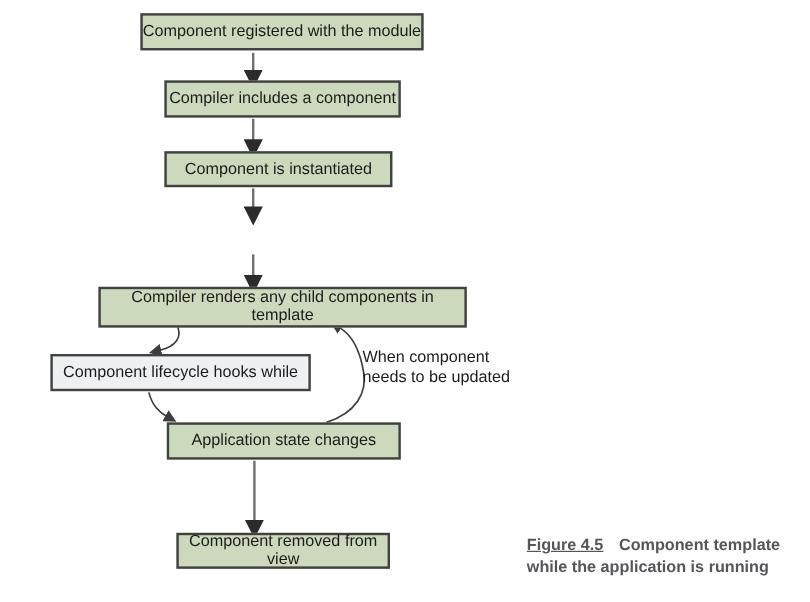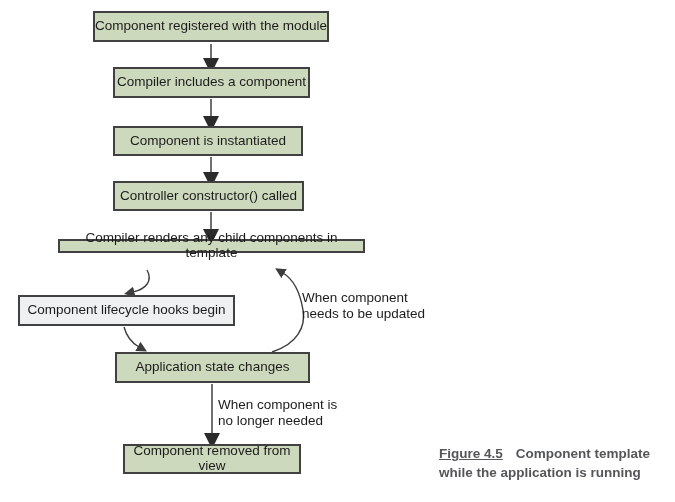--- a/index.html
+++ b/index.html
@@ -25,20 +25,21 @@
   .node{
     position:absolute;
     box-sizing:border-box;
     border:2px solid var(--node-border);
     background:var(--node-fill);
     color:var(--text);
     font-size:13.5px;
     display:flex;align-items:center;justify-content:center;
     text-align:center;
     line-height:1.1;
+    margin-left:24px;
   }
   .node.gray{background:var(--hooks-fill);}
   .edge-label{
     position:absolute;
     color:var(--text);
     font-size:13.5px;
     line-height:15.5px;
     text-align:left;
     white-space:pre-line;
   }
@@ -77,35 +78,32 @@
     <path d="M124 327 C127 338 132 343 139 347" fill="none" stroke="var(--curve-line)" stroke-width="1.4" marker-end="url(#chead)"></path>
     <path d="M272 352 C297 344 306 327 303 310 C300 292 293 279 283 273" fill="none" stroke="var(--curve-line)" stroke-width="1.4" marker-end="url(#chead)"></path>
   </svg>
 
   <div class="node" style="left:93px;top:11px;width:236px;height:31px">Component registered with the module</div>
 
   <div class="node" style="left:113px;top:67px;width:197px;height:31px">Compiler includes a component</div>
 
   <div class="node" style="left:113px;top:126px;width:190px;height:30px">Component is instantiated</div>
 
-  <div class="node" style="left:113px;top:181px;width:191px;height:30px">Controller constructor() called</div>
 
-  <div class="node" style="left:58px;top:239px;width:307px;height:14px">Compiler renders any child components in template</div>
+  <div class="node" style="left:58px;top:239px;width:307px;height:34px">Compiler renders any child components in template</div>
 
-  <div class="node gray" style="left:18px;top:295px;width:217px;height:31px">Component lifecycle hooks begin</div>
+  <div class="node gray" style="left:18px;top:295px;width:217px;height:31px">Component lifecycle hooks while</div>
 
   <div class="node" style="left:115px;top:352px;width:195px;height:31px">Application state changes</div>
 
   <div class="node" style="left:123px;top:444px;width:178px;height:30px">Component removed from view</div>
 
   <div class="edge-label" style="left:302px;top:290px;width:134px">When component
 needs to be updated</div>
 
-  <div class="edge-label" style="left:218px;top:397px;width:126px">When component is
-no longer needed</div>
 
   <div class="caption">
     <div>
       <span class="cap-label">Figure 4.5</span><span>Component template</span>
     </div>
     <div>while the application is running</div>
   </div>
 
 </div>
 

